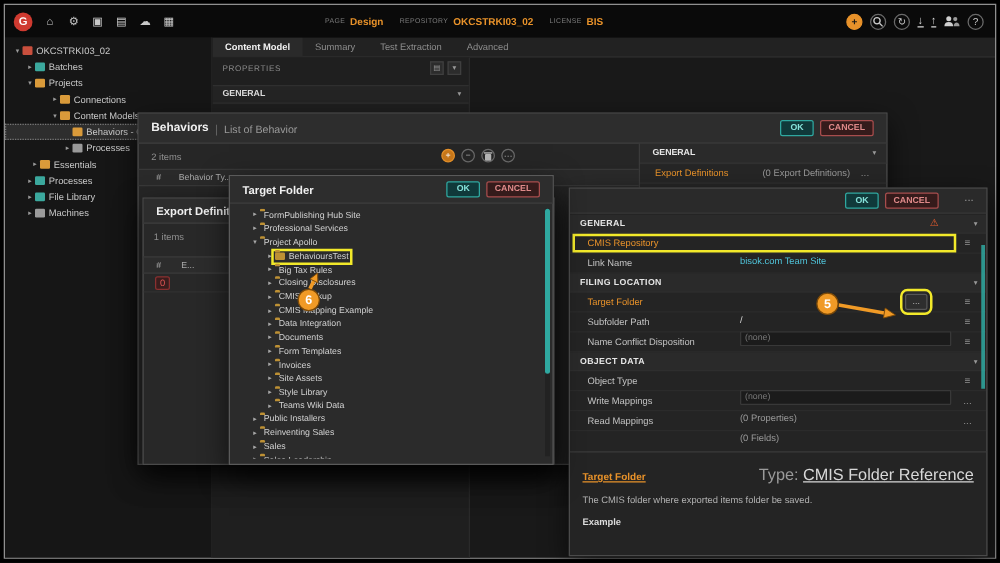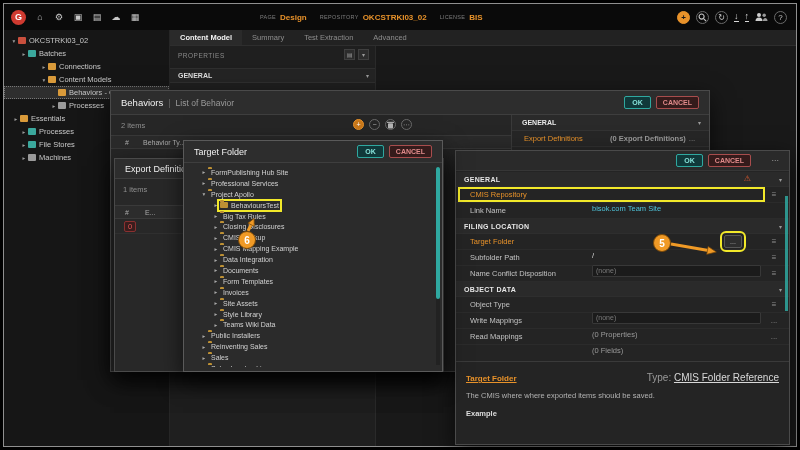--- a/index.html
+++ b/index.html
@@ -44,21 +44,21 @@
   .mini-sq { position:absolute; top:3px; width:11px; height:11px; background:#2c2c2c; border:1px solid #3f3f3f;
              color:#999; font-size:6px; display:flex; align-items:center; justify-content:center; }
   #main-general { position:absolute; left:0; right:0; top:22px; height:15px; background:#242424;
                   border-top:1px solid #2f2f2f; border-bottom:1px solid #2f2f2f; display:flex; align-items:center; }
   #main-general .gt { padding-left:8px; font-size:7px; font-weight:bold; color:#ddd; }
   #main-general .chev { position:absolute; right:6px; color:#999; font-size:6px; }
 
   
   .dialog { position:absolute; background:#262626; border:1px solid #4a4a4a; box-shadow:0 8px 22px rgba(0,0,0,.65); }
   .dtitle { display:flex; align-items:center; padding:0 10px; background:#2d2d2d; border-bottom:1px solid #3e3e3e; }
-  .dtitle .t { font-size:9.5px; font-weight:normal; color:#f0f0f0; white-space:nowrap; }
+  .dtitle .t { font-size:9.5px; font-weight:bold; color:#f0f0f0; white-space:nowrap; }
   .dtitle .sep { color:#666; margin:0 5px; font-size:9px; }
   .dtitle .st { font-size:8.5px; color:#9a9a9a; white-space:nowrap; }
   .btn-ok { background:#10393a; border:1px solid #2fa8a0; color:#86e2da; font-size:7px; font-weight:bold;
             height:13px; padding:0 7px; border-radius:2px; line-height:11px; flex:none; }
   .btn-cancel { background:#351b1b; border:1px solid #a84d4d; color:#e08a8a; font-size:7px; font-weight:bold;
             height:13px; padding:0 6px; border-radius:2px; line-height:11px; flex:none; }
 
   
   #bh-dialog { left:110px; top:90px; width:600px; height:282px; z-index:10; }
   #bh-title { height:24px; }
@@ -72,21 +72,21 @@
   #bh-grid-head { position:absolute; left:0; top:44px; width:400px; height:14px; background:#2a2a2a;
                   border-top:1px solid #383838; border-bottom:1px solid #383838; font-size:7px; color:#aaa; }
   #bh-grid-head .c1 { position:absolute; left:14px; top:3px; }
   #bh-grid-head .c2 { position:absolute; left:32px; top:3px; }
   #bh-right { position:absolute; left:400px; top:24px; right:0; bottom:0; border-left:1px solid #3a3a3a; }
   #bh-gen { position:relative; height:16px; display:flex; align-items:center; background:#2a2a2a; border-bottom:1px solid #333; }
   #bh-gen .gt { padding-left:10px; font-size:7px; font-weight:bold; color:#e8e8e8; }
   #bh-gen .chev { position:absolute; right:8px; color:#999; font-size:6px; }
   #bh-exp { position:relative; height:16px; display:flex; align-items:center; border-bottom:1px solid #303030; font-size:7.5px; }
   #bh-exp .lab { padding-left:12px; color:#e8922a; }
-  #bh-exp .val { position:absolute; left:98px; color:#999;font-weight:bold; }
+  #bh-exp .val { position:absolute; left:98px; color:#999; }
   #bh-exp .aff { position:absolute; right:8px; color:#909090; }
 
   
   #ex-dialog { left:114px; top:158px; width:330px; height:214px; z-index:15; background:#282828; }
   #ex-title { height:20px; }
   #ex-title .t { font-size:9px; }
   #ex-items { height:20px; display:flex; align-items:center; font-size:7.5px; color:#8f8f8f; padding-left:8px; }
   #ex-grid-head { position:absolute; left:0; right:0; top:46px; height:14px; background:#2c2c2c;
                   border-top:1px solid #3a3a3a; border-bottom:1px solid #3a3a3a; font-size:7px; color:#aaa; }
   #ex-grid-head .c1 { position:absolute; left:10px; top:3px; }
@@ -131,21 +131,21 @@
   .aff { width:18px; text-align:center; color:#909090; flex:none; font-size:8px; }
   .browse { flex:none; width:18px; height:13px; background:#2e2e2e; border:1px solid #565656; color:#bbb;
             font-size:7px; line-height:10px; text-align:center; border-radius:2px; margin-right:23px; }
   .browse.hl { outline:2px solid #f2e92a; outline-offset:2px; }
   .row-hl { position:absolute; left:2px; top:0; right:24px; bottom:0; border:2px solid #f2e92a; pointer-events:none; }
   #pr-scroll { position:absolute; right:1px; top:45px; width:3px; height:115px; background:#2fa8a0; opacity:.85; }
   #pr-help { position:absolute; left:0; right:0; top:210px; bottom:0; border-top:1px solid #3a3a3a;
              background:#242424; padding:10px; overflow:hidden; }
   .help-top { display:flex; justify-content:space-between; align-items:baseline; }
   .help-title { color:#e8922a; font-weight:bold; font-size:8px; text-decoration:underline; }
-  .help-type { font-size:10px; color:#9a9a9a; }
+  .help-type { font-size:13px; color:#9a9a9a; }
   .help-type .val { color:#d8d8d8; text-decoration:underline; }
   .help-desc { margin-top:8px; font-size:7.5px; color:#b2b2b2; }
   .help-remarks-label { margin-top:9px; font-size:7.5px; font-weight:bold; color:#ddd; }
   .help-remarks { margin-top:4px; font-size:7.5px; color:#a5a5a5; line-height:1.35; }
 
   
   #callouts { position:absolute; inset:0; z-index:40; pointer-events:none; }
 </style>
 </head>
 <body>
@@ -205,54 +205,59 @@
         <div class="side-row" style="padding-left: 6px;">
           <span class="tree-arrow">▾</span>
           <span class="node-icon" style="background: rgb(201, 79, 61);"></span>
           <span>OKCSTRKI03_02</span>
         </div>
         <div class="side-row" style="padding-left: 16px;">
           <span class="tree-arrow">▸</span>
           <span class="node-icon" style="background: rgb(59, 168, 157);"></span>
           <span>Batches</span>
         </div>
+        <div class="side-row" style="padding-left: 16px;">
+          <span class="tree-arrow">▾</span>
+          <span class="node-icon" style="background: rgb(217, 154, 58);"></span>
+          <span>Projects</span>
+        </div>
         <div class="side-row" style="padding-left: 36px;">
           <span class="tree-arrow">▸</span>
           <span class="node-icon" style="background: rgb(217, 154, 58);"></span>
           <span>Connections</span>
         </div>
         <div class="side-row" style="padding-left: 36px;">
           <span class="tree-arrow">▾</span>
           <span class="node-icon" style="background: rgb(217, 154, 58);"></span>
           <span>Content Models</span>
         </div>
         <div class="side-row selected" style="padding-left: 46px;">
           <span class="tree-arrow"></span>
           <span class="node-icon" style="background: rgb(217, 154, 58);"></span>
           <span>Behaviors - C...</span>
         </div>
         <div class="side-row" style="padding-left: 46px;">
           <span class="tree-arrow">▸</span>
           <span class="node-icon" style="background: rgb(154, 154, 154);"></span>
           <span>Processes</span>
         </div>
-        <div class="side-row" style="padding-left: 8px;">
+        <div class="side-row" style="padding-left: 20px;">
           <span class="tree-arrow">▸</span>
           <span class="node-icon" style="background: rgb(217, 154, 58);"></span>
           <span>Essentials</span>
         </div>
         <div class="side-row" style="padding-left: 16px;">
           <span class="tree-arrow">▸</span>
           <span class="node-icon" style="background: rgb(59, 168, 157);"></span>
           <span>Processes</span>
         </div>
         <div class="side-row" style="padding-left: 16px;">
           <span class="tree-arrow">▸</span>
           <span class="node-icon" style="background: rgb(59, 168, 157);"></span>
-          <span>File Stores</span>
+          <span>File Library</span>
         </div>
         <div class="side-row" style="padding-left: 16px;">
           <span class="tree-arrow">▸</span>
           <span class="node-icon" style="background: rgb(154, 154, 154);"></span>
           <span>Machines</span>
         </div>
       </div>
   </div>
 
   <div id="main">
@@ -408,21 +413,21 @@
       </div>
     <div id="pr-scroll"></div>
     <div id="pr-help">
       <div class="help-top">
         <span class="help-title">Target Folder</span>
         <span class="help-type">
           <span>Type:</span>
           <span class="val">CMIS Folder Reference</span>
         </span>
       </div>
-      <div class="help-desc">The CMIS where where exported items should be saved.</div>
+      <div class="help-desc">The CMIS folder where exported items folder be saved.</div>
       <div class="help-remarks-label">Example</div>
     </div>
   </div>
 
   <div id="tf-dialog" class="dialog">
     <div id="tf-title" class="dtitle">
       <span class="t">Target Folder</span>
       <span id="tf-btns">
         <button class="btn-ok">OK</button>
         <button class="btn-cancel">CANCEL</button>

